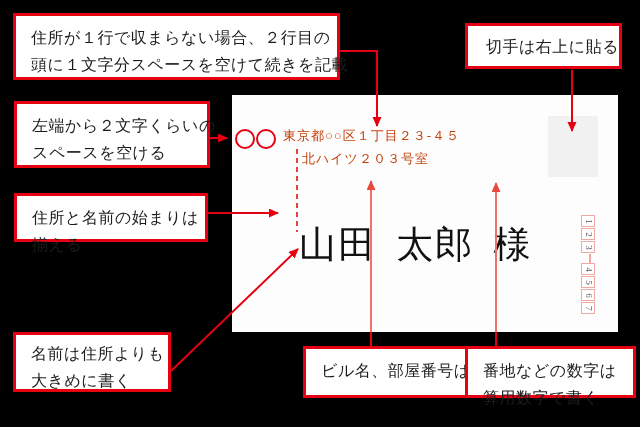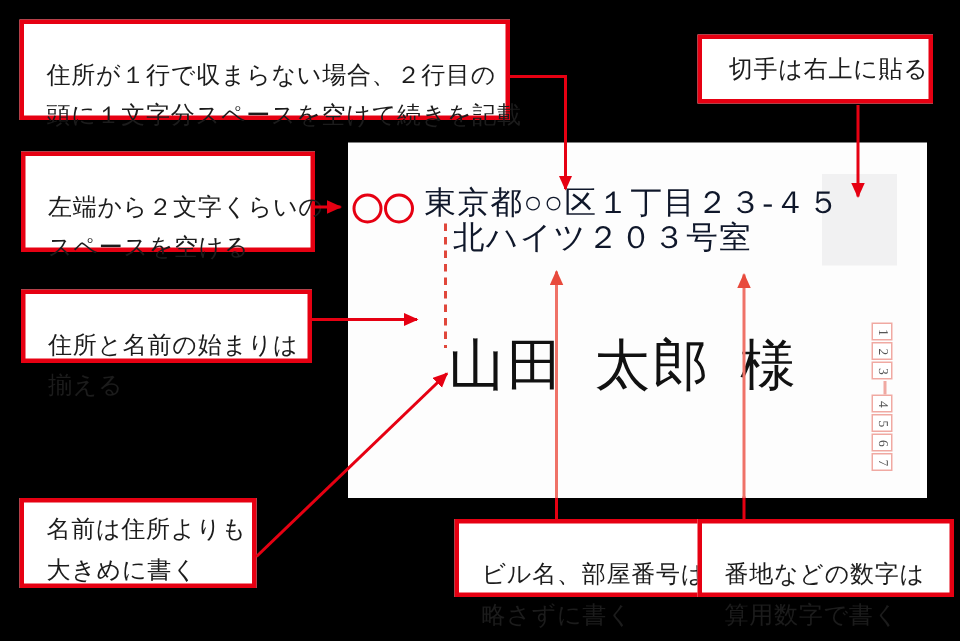--- a/index.html
+++ b/index.html
@@ -3,29 +3,29 @@
 <meta charset="utf-8">
 <style>
   html,body{margin:0;padding:0;background:#000;}
   .canvas{
     position:relative;width:640px;height:427px;background:#000;overflow:hidden;
     font-family:"Liberation Sans","DejaVu Sans",sans-serif;
   }
   
   .callout{
     position:absolute;background:#fff;border:3px solid #e60012;box-sizing:border-box;
-    color:#1c1c1c;font-size:16px;line-height:27px;padding:21px 0 0 15px;
+    color:#1c1c1c;font-size:16px;line-height:27px;padding:8px 0 0 15px;
     letter-spacing:0.5px;white-space:nowrap;
   }
   .callout.center{display:flex;align-items:center;justify-content:flex-end;padding:0;}
   
   .envelope{position:absolute;left:232px;top:95px;width:386px;height:237px;background:#fdfdfd;}
   .stamp{position:absolute;left:316px;top:21px;width:50px;height:61px;background:#f1f1f2;}
-  .addr{position:absolute;color:#0f172a;font-family:"Liberation Serif","DejaVu Serif",serif;
-        font-size:21px;line-height:21px;letter-spacing:1px;white-space:nowrap;}
+  .addr{position:absolute;color:#c2410c;font-family:"Liberation Serif","DejaVu Serif",serif;
+        font-size:13px;line-height:21px;letter-spacing:1px;white-space:nowrap;}
   .addr1{left:51px;top:30px;}
   .addr2{left:70px;top:53px;}
   .recipient{
     position:absolute;left:67px;top:86px;color:#111;
     font-family:"Liberation Serif","DejaVu Serif",serif;font-size:37px;line-height:40px;
     word-spacing:8px;letter-spacing:2px;white-space:nowrap;margin-top:44px;
   }
   .space-circle{
     position:absolute;width:20px;height:20px;border:2.5px solid #e60012;border-radius:50%;
     box-sizing:border-box;background:transparent;
@@ -102,21 +102,20 @@
     <div>揃える</div>
   </div>
 
   <div class="callout" style="left:13px;top:332px;width:158px;height:60px;padding-top:5px;">
     <div>名前は住所よりも</div>
     <div>大きめに書く</div>
   </div>
 
   <div class="callout" style="left:263px;top:346px;width:180px;height:52px;margin-left:40px;">
     <div>ビル名、部屋番号は</div>
-    <div>略さずに書く</div>
   </div>
 
   <div class="callout" style="left:465px;top:346px;width:171px;height:52px;">
     <div>番地などの数字は</div>
     <div>算用数字で書く</div>
   </div>
 
   <svg class="overlay" width="640" height="427" viewBox="0 0 640 427">
     <defs>
       <marker id="ah" markerUnits="userSpaceOnUse" markerWidth="11" markerHeight="10" refX="9" refY="4.5" orient="auto">

